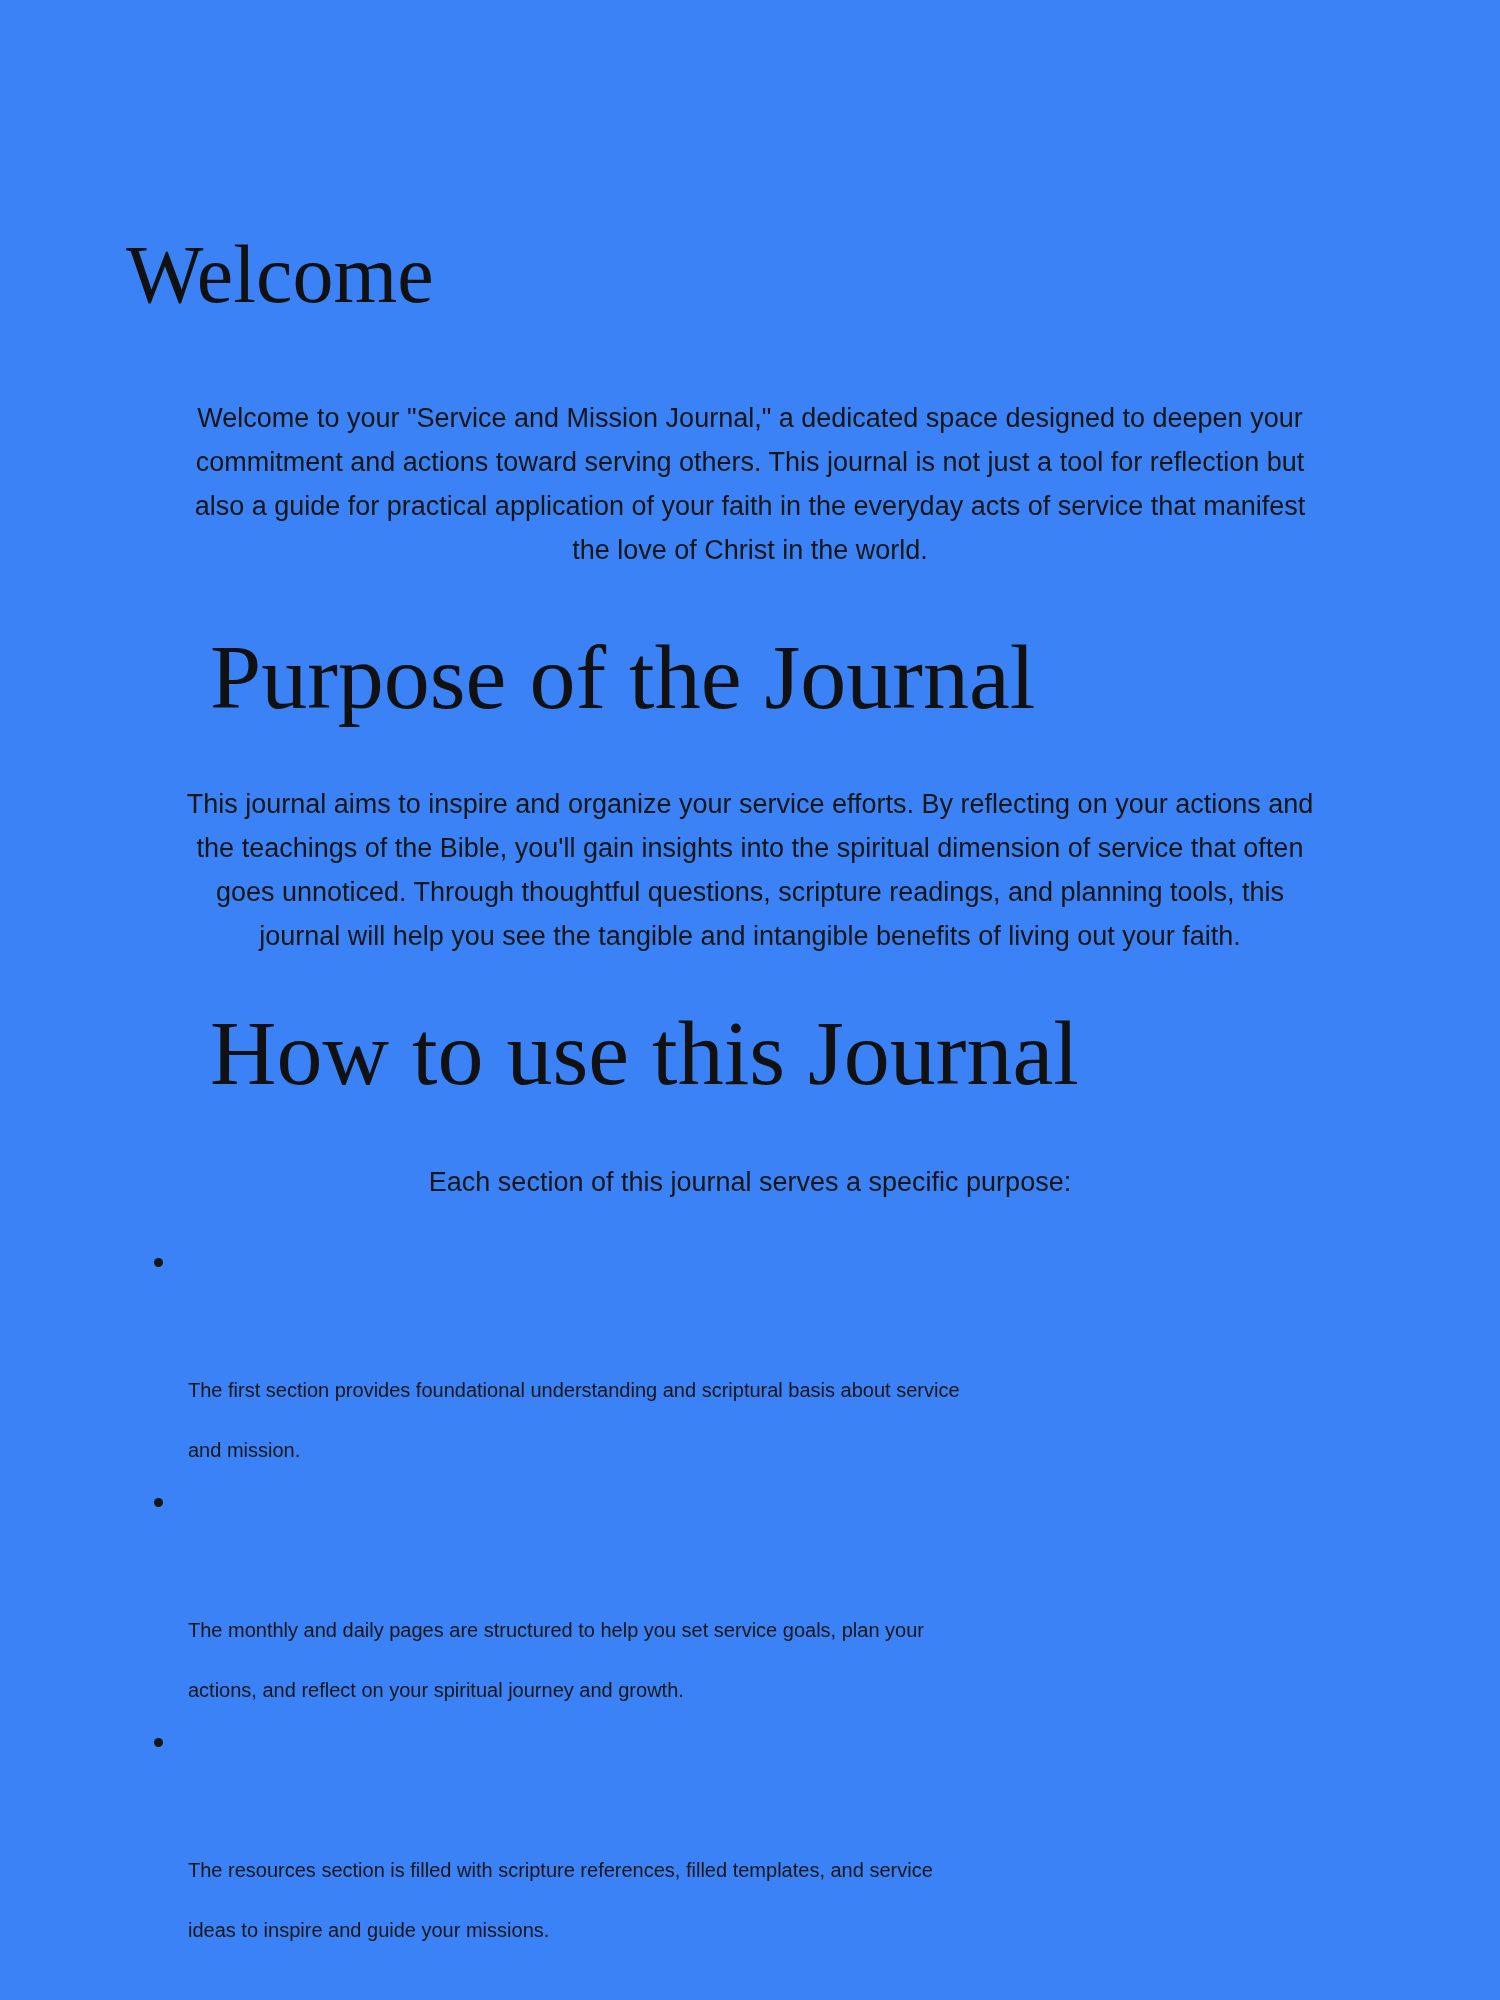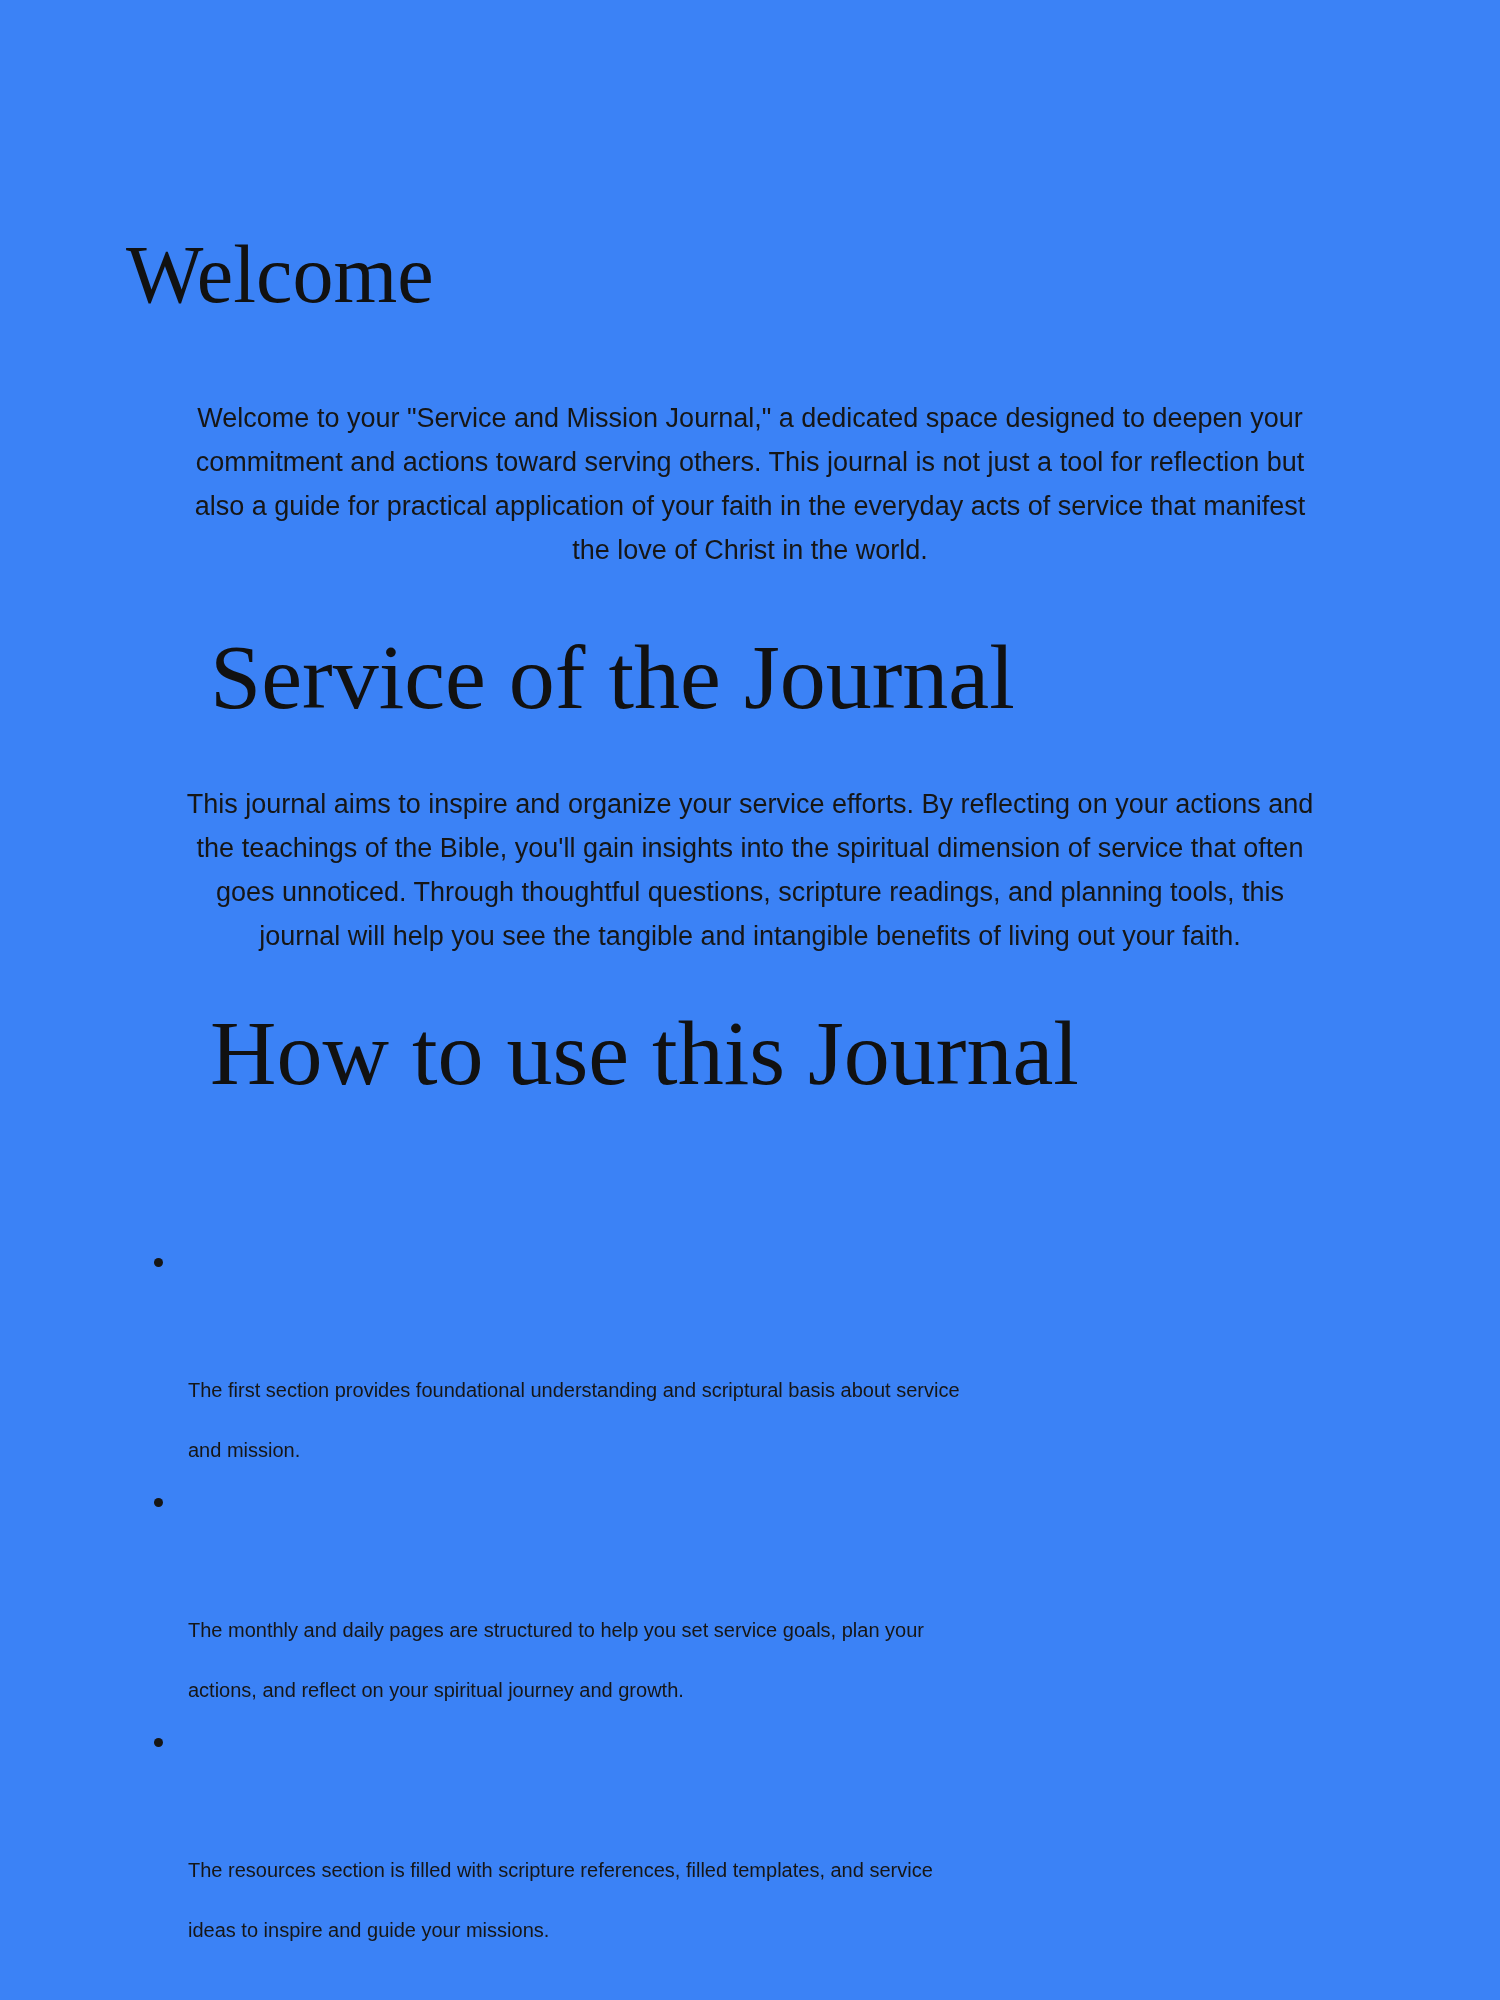--- a/index.html
+++ b/index.html
@@ -90,29 +90,30 @@
 
 <div class="page">
 
   <h1 class="display-heading title-welcome">Welcome</h1>
 
   <p class="para para-centered welcome-intro">Welcome to your "Service and Mission Journal," a dedicated space designed to deepen your
 commitment and actions toward serving others. This journal is not just a tool for reflection but
 also a guide for practical application of your faith in the everyday acts of service that manifest
 the love of Christ in the world.</p>
 
-  <h2 class="display-heading title-purpose">Service of the Journal</h2>
+  <h2 class="display-heading title-purpose">Purpose of the Journal</h2>
 
   <p class="para para-centered purpose-body">This journal aims to inspire and organize your service efforts. By reflecting on your actions and
 the teachings of the Bible, you'll gain insights into the spiritual dimension of service that often
 goes unnoticed. Through thoughtful questions, scripture readings, and planning tools, this
 journal will help you see the tangible and intangible benefits of living out your faith.</p>
 
   <h2 class="display-heading title-howto">How to use this Journal</h2>
 
+  <p class="para para-centered howto-lead">Each section of this journal serves a specific purpose:</p>
 
   <ul class="bullets">
     <li>
       <span class="dot"></span>
       <span>The first section provides foundational understanding and scriptural basis about service
 and mission.</span>
     </li>
     <li>
       <span class="dot"></span>
       <span>The monthly and daily pages are structured to help you set service goals, plan your

